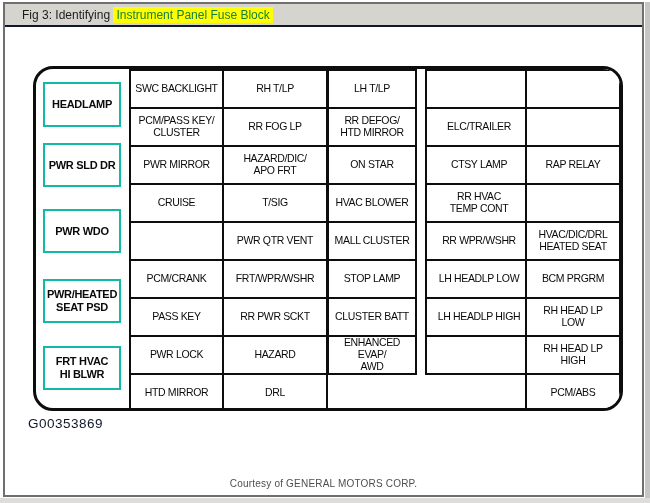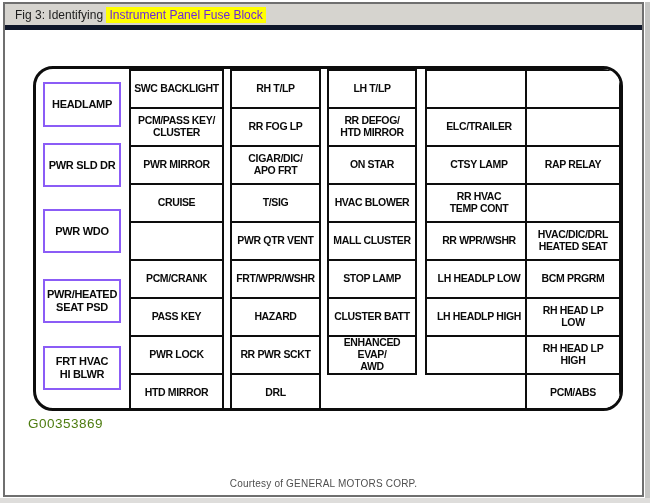--- a/index.html
+++ b/index.html
@@ -2,48 +2,48 @@
 <html><head>
 <meta charset="utf-8">
 <style>
   html,body{margin:0;padding:0;background:#ffffff;}
   .viewport{position:relative;width:650px;height:503px;overflow:hidden;background:#ffffff;
             font-family:"Liberation Sans",sans-serif;}
   .strip-right{position:absolute;top:2px;right:0;width:5px;height:501px;background:#c6c6c4;}
   .strip-bottom{position:absolute;left:0;bottom:0;width:650px;height:5px;background:#dedddb;}
   .page{position:absolute;left:3px;top:2px;width:641px;height:495px;box-sizing:border-box;
         background:#ffffff;border:2px solid #6f6f6f;}
-  .caption{height:21px;background:#d6d4cf;border-bottom:5px solid #0f172a;
-           display:flex;align-items:center;padding-left:10px;font-size:12px;color:#1c1c1c;
+  .caption{height:21px;background:#d6d4cf;border-bottom:2px solid #0f172a;
+           display:flex;align-items:center;padding-left:17px;font-size:12px;color:#1c1c1c;
            white-space:pre;}
-  .caption .hl{background:#ffff00;color:#6d28d9;padding:1px 3px;}
+  .caption .hl{background:#ffff00;color:#15803d;padding:1px 3px;}
   .fuseblock{position:absolute;left:28px;top:62px;width:590px;height:345px;box-sizing:border-box;
              border:3px solid #0d0d0d;border-radius:20px;overflow:hidden;background:#fff;}
   .lbox{position:absolute;left:7px;width:78px;height:44px;box-sizing:border-box;
-        border:2px solid #8b5cf6;display:flex;align-items:center;justify-content:center;
+        border:2px solid #14b8a6;display:flex;align-items:center;justify-content:center;
         text-align:center;font-weight:bold;font-size:11px;letter-spacing:-0.3px;
         line-height:1.15;white-space:pre-line;color:#0a0a0a;}
   .lbox:nth-child(1){top:13px;height:45px;}
   .lbox:nth-child(2){top:74px;}
   .lbox:nth-child(3){top:140px;}
   .lbox:nth-child(4){top:210px;}
   .lbox:nth-child(5){top:277px;}
   #grid{position:absolute;left:0;top:0;width:100%;height:100%;}
   .col{position:absolute;top:0;}
   .col:nth-child(1){left:93px;width:95px;}
-  .col:nth-child(2){left:194px;width:91px;}
+  .col:nth-child(2){left:186px;width:106px;}
   .col:nth-child(3){left:291px;width:90px;}
   .col:nth-child(4){left:389px;width:108px;}
   .col:nth-child(5){left:489px;width:96px;}
   .cell{height:40px;margin-top:-2px;box-sizing:border-box;border:2px solid #0d0d0d;
         display:flex;align-items:center;justify-content:center;text-align:center;
-        font-weight:bold;font-size:10.5px;letter-spacing:-0.35px;line-height:1.12;
+        font-weight:normal;font-size:10.5px;letter-spacing:-0.35px;line-height:1.12;
         white-space:pre-line;color:#0a0a0a;background:#fff;overflow:hidden;}
   .cell:first-child{margin-top:0;}
-  .figid{position:absolute;left:23px;top:412px;font-size:13.5px;color:#4d7c0f;letter-spacing:0.5px;}
+  .figid{position:absolute;left:23px;top:412px;font-size:13.5px;color:#0f172a;letter-spacing:0.5px;}
   .credit{position:absolute;left:0;top:474px;width:100%;text-align:center;
           font-size:10px;color:#4f4f4f;letter-spacing:0.2px;}
 </style>
 </head>
 <body>
 
 <div class="viewport">
   <div class="strip-right"></div>
   <div class="strip-bottom"></div>
 
@@ -70,27 +70,27 @@
             <div class="cell">CRUISE</div>
             <div class="cell"></div>
             <div class="cell">PCM/CRANK</div>
             <div class="cell">PASS KEY</div>
             <div class="cell">PWR LOCK</div>
             <div class="cell">HTD MIRROR</div>
           </div>
           <div class="col">
             <div class="cell">RH T/LP</div>
             <div class="cell">RR FOG LP</div>
-            <div class="cell">CIGAR/DIC/
+            <div class="cell">HAZARD/DIC/
 APO FRT</div>
             <div class="cell">T/SIG</div>
             <div class="cell">PWR QTR VENT</div>
             <div class="cell">FRT/WPR/WSHR</div>
+            <div class="cell">RR PWR SCKT</div>
             <div class="cell">HAZARD</div>
-            <div class="cell">RR PWR SCKT</div>
             <div class="cell">DRL</div>
           </div>
           <div class="col">
             <div class="cell">LH T/LP</div>
             <div class="cell">RR DEFOG/
 HTD MIRROR</div>
             <div class="cell">ON STAR</div>
             <div class="cell">HVAC BLOWER</div>
             <div class="cell">MALL CLUSTER</div>
             <div class="cell">STOP LAMP</div>

